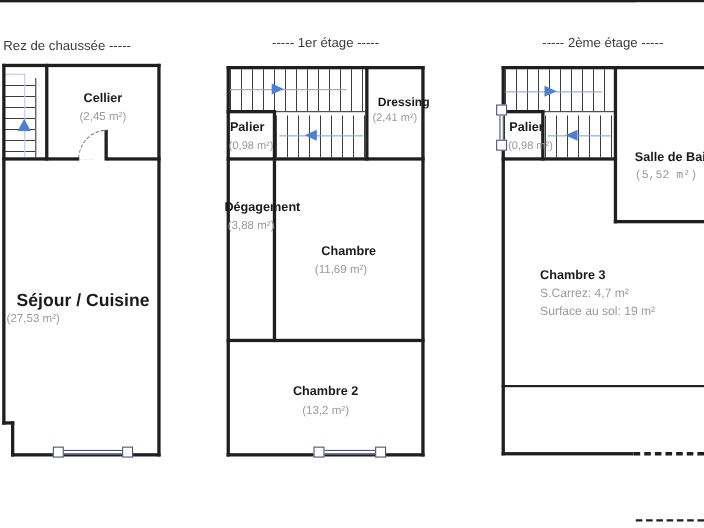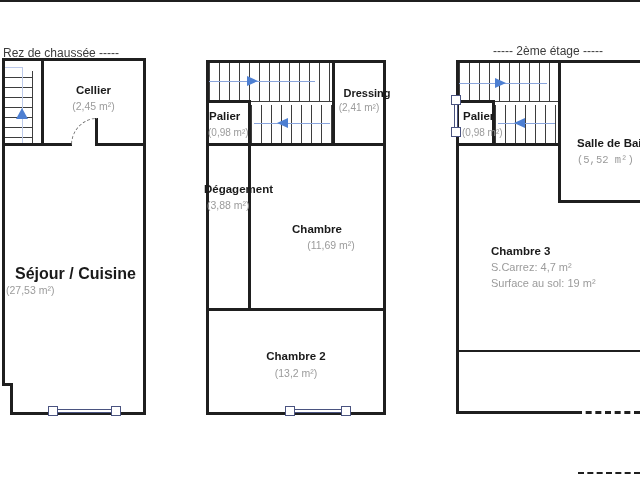--- a/index.html
+++ b/index.html
@@ -18,32 +18,33 @@
   .ar-l{position:absolute;width:0;height:0;border-top:5px solid transparent;border-bottom:5px solid transparent;border-right:11px solid var(--arrow-blue);z-index:3;}
   .ar-u{position:absolute;width:0;height:0;border-left:6px solid transparent;border-right:6px solid transparent;border-bottom:11px solid var(--arrow-blue);z-index:3;}
   .win-h{position:absolute;height:2px;background:#fff;border-top:1.5px solid var(--window-frame);border-bottom:1.5px solid var(--window-frame);z-index:3;}
   .win-v{position:absolute;width:2px;background:#fff;border-left:1.5px solid var(--window-frame);border-right:1.5px solid var(--window-frame);z-index:3;}
   .wsq{position:absolute;width:8px;height:8px;background:#fff;border:1.5px solid var(--window-frame);z-index:4;}
   .door-arc{position:absolute;border-left:1px dashed #6e6e6e;border-top:1px dashed #6e6e6e;border-top-left-radius:100% 100%;z-index:2;}
   .rn{position:absolute;font-weight:bold;font-size:11.5px;line-height:13px;color:var(--label);white-space:nowrap;z-index:5;}
   .ra{position:absolute;font-size:10.5px;line-height:12px;color:var(--area-text);white-space:nowrap;z-index:5;}
   .ra2{position:absolute;font-size:11px;line-height:13px;color:var(--area-text);white-space:nowrap;z-index:5;}
   .ctr{text-align:center;}
-  .ft{position:absolute;font-size:12px;color:var(--title-text);white-space:nowrap;z-index:5;margin-top:12px;}
+  .ft{position:absolute;font-size:12px;color:var(--title-text);white-space:nowrap;z-index:5;}
 </style>
 </head>
 <body>
 
 <div class="canvas">
 
   <div class="frame" style="left:0;top:3;width:640px;height:2px;"></div>
   <div class="frame" style="left:0;top:472;width:578px;height:2px;"></div>
   <div class="frame-dashed" style="left:578px;top:472px;width:62px;"></div>
 
   <div class="ft" style="left:3px;top:34px;">Rez de chaussée  -----</div>
+  <div class="ft ctr" style="left:206px;top:32px;width:180px;">-----  1er étage  -----</div>
   <div class="ft ctr" style="left:456px;top:32px;width:184px;">-----  2ème étage  -----</div>
 
   <div>
     <div class="wall" style="left:2px;top:58px;width:144px;height:3px;"></div>
     <div class="wall" style="left:2px;top:58px;width:3px;height:328px;"></div>
     <div class="wall" style="left:2px;top:383px;width:11px;height:3px;"></div>
     <div class="wall" style="left:10px;top:383px;width:3px;height:32px;"></div>
     <div class="wall" style="left:10px;top:412px;width:136px;height:3px;"></div>
     <div class="wall" style="left:143px;top:58px;width:3px;height:357px;"></div>
     <div class="wall" style="left:41px;top:58px;width:3px;height:88px;"></div>
@@ -93,21 +94,21 @@
     <div class="wsq" style="left:285px;top:406px;"></div>
     <div class="wsq" style="left:341px;top:406px;"></div>
 
     <div class="rn" style="left:209px;top:110px;">Palier</div>
     <div class="ra" style="left:208px;top:127px;font-size:10px;">(0,98 m²)</div>
     <div class="rn ctr" style="left:341px;top:87px;width:52px;font-size:11px;">Dressing</div>
     <div class="ra ctr" style="left:331px;top:102px;width:56px;font-size:10px;">(2,41 m²)</div>
     <div class="rn" style="left:204px;top:183px;">Dégagement</div>
     <div class="ra" style="left:207px;top:199px;">(3,88 m²)</div>
     <div class="rn ctr" style="left:251px;top:223px;width:132px;">Chambre</div>
-    <div class="ra ctr" style="left:257px;top:239px;width:148px;">(11,69 m²)</div>
+    <div class="ra ctr" style="left:236px;top:239px;width:148px;">(11,69 m²)</div>
     <div class="rn ctr" style="left:206px;top:350px;width:180px;">Chambre 2</div>
     <div class="ra ctr" style="left:206px;top:367px;width:180px;">(13,2 m²)</div>
   </div>
 
   <div>
     <div class="wall" style="left:456px;top:60px;width:184px;height:3px;"></div>
     <div class="wall" style="left:456px;top:60px;width:3px;height:354px;"></div>
     <div class="wall" style="left:456px;top:411px;width:120px;height:3px;"></div>
     <div class="wall-dashed" style="left:576px;top:411px;width:64px;"></div>
     <div class="wall" style="left:558px;top:60px;width:3px;height:143px;"></div>

